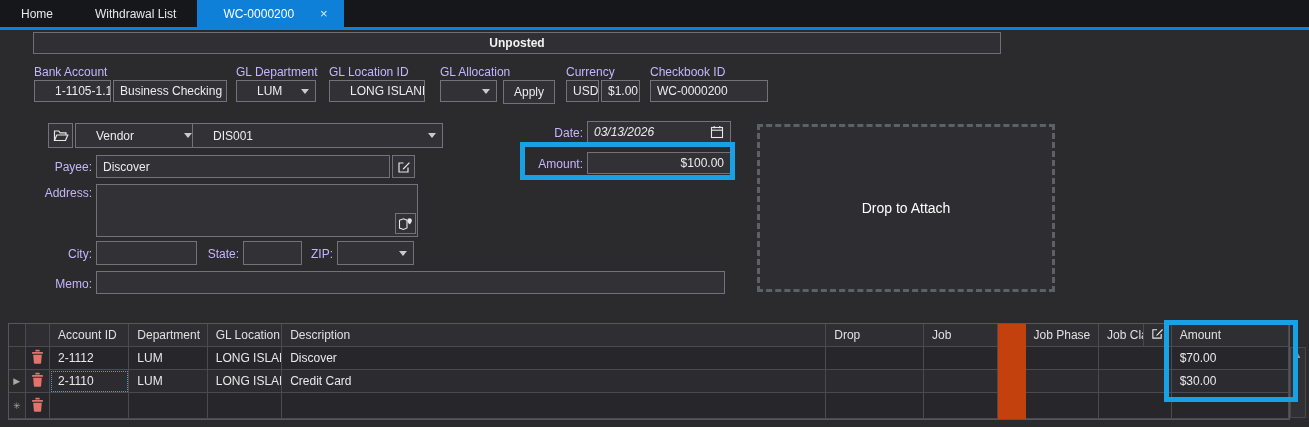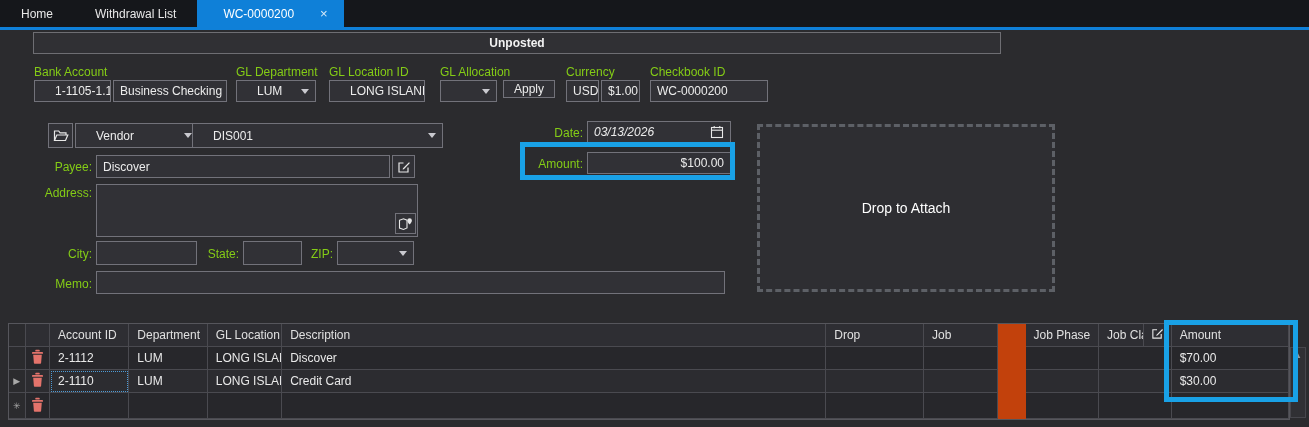--- a/index.html
+++ b/index.html
@@ -17,21 +17,21 @@
   .tab.active .close { margin-left:26px; color:#d6e9f8; font-size:13px; }
   .tab-underline { position:absolute; left:0; top:27px; width:100%; height:3px; background:#0f80d8; }
   
   .banner {
     position:absolute; left:33px; top:32px; width:968px; height:22px;
     background:#303034; border:1px solid #6e6e73;
     display:flex; align-items:center; justify-content:center;
     font-weight:bold; color:#f2f2f2;
   }
   
-  .lbl { position:absolute; color:#84cc16; white-space:nowrap; }
+  .lbl { position:absolute; color:#c4b5fd; white-space:nowrap; }
   .lbl-r { text-align:right; }
   .field {
     position:absolute; background:#313136; border:1px solid #72727a;
     display:flex; align-items:center; padding:0 6px; color:#ececec; white-space:nowrap; overflow:hidden;
   }
   .combo { justify-content:space-between;padding-left:20px; }
   .arrow-dn { width:0; height:0; border-left:4px solid transparent; border-right:4px solid transparent; border-top:5px solid #c9c9cf; flex:0 0 auto; margin-left:6px; }
   .btn { position:absolute; background:#313136; border:1px solid #72727a; display:flex; align-items:center; justify-content:center; color:#ececec; cursor:default; }
   .icon-btn svg { display:block; }
   
@@ -109,21 +109,21 @@
     <span class="arrow-dn"></span>
   </div>
   <div class="field combo" style="left:329px;top:80px;width:96px;height:22px;">
     <span>LONG ISLAND</span>
     <span class="arrow-dn"></span>
   </div>
   <div class="field combo" style="left:440px;top:80px;width:57px;height:22px;">
     <span></span>
     <span class="arrow-dn"></span>
   </div>
-  <div class="btn" style="left:503px;top:80px;width:52px;height:18px;">
+  <div class="btn" style="left:503px;top:80px;width:52px;height:24px;">
     <span>Apply</span>
   </div>
   <div class="field" style="left:566px;top:80px;width:33px;height:22px;">
     <span>USD</span>
   </div>
   <div class="field" style="left:601px;top:80px;width:39px;height:22px;">
     <span>$1.00</span>
   </div>
   <div class="field" style="left:650px;top:80px;width:118px;height:22px;">
     <span>WC-0000200</span>

